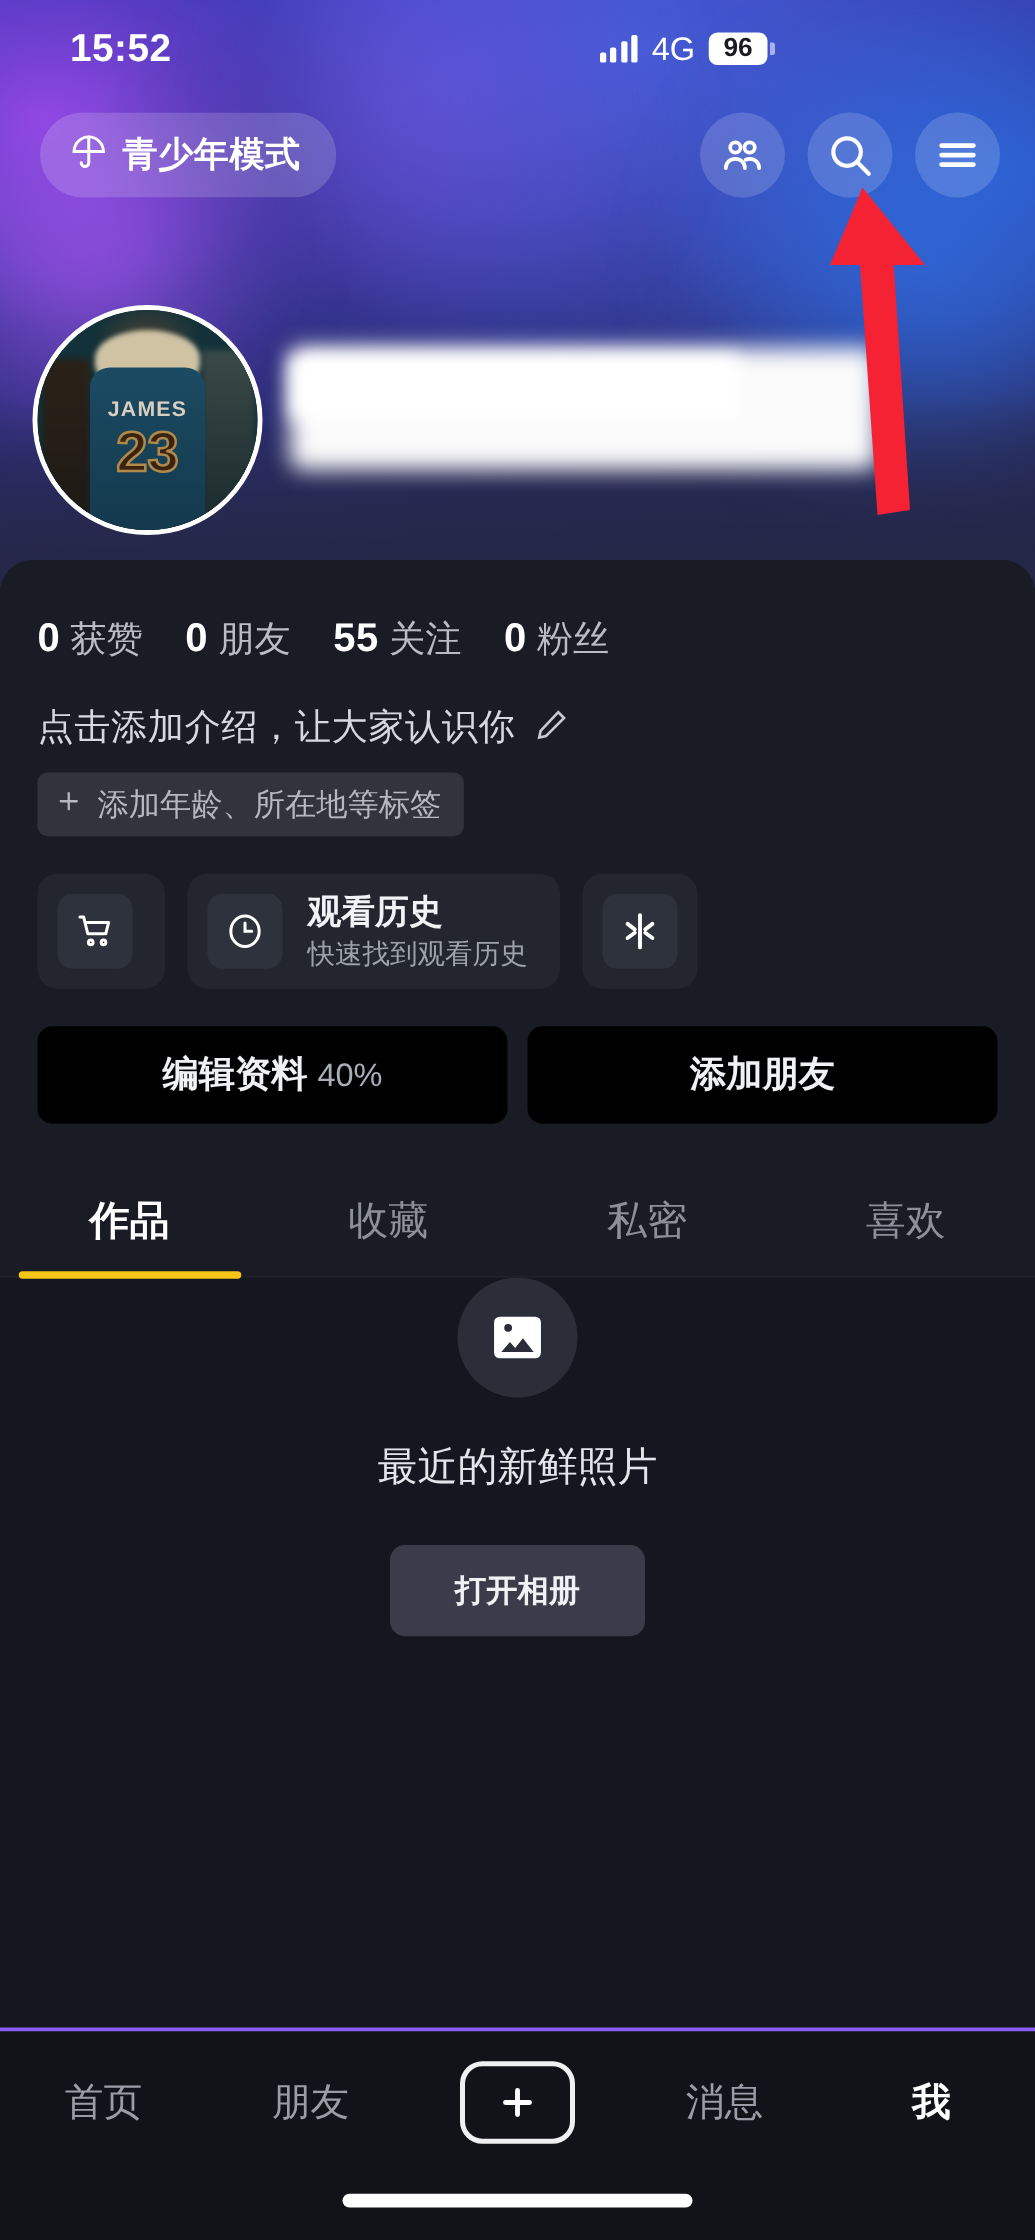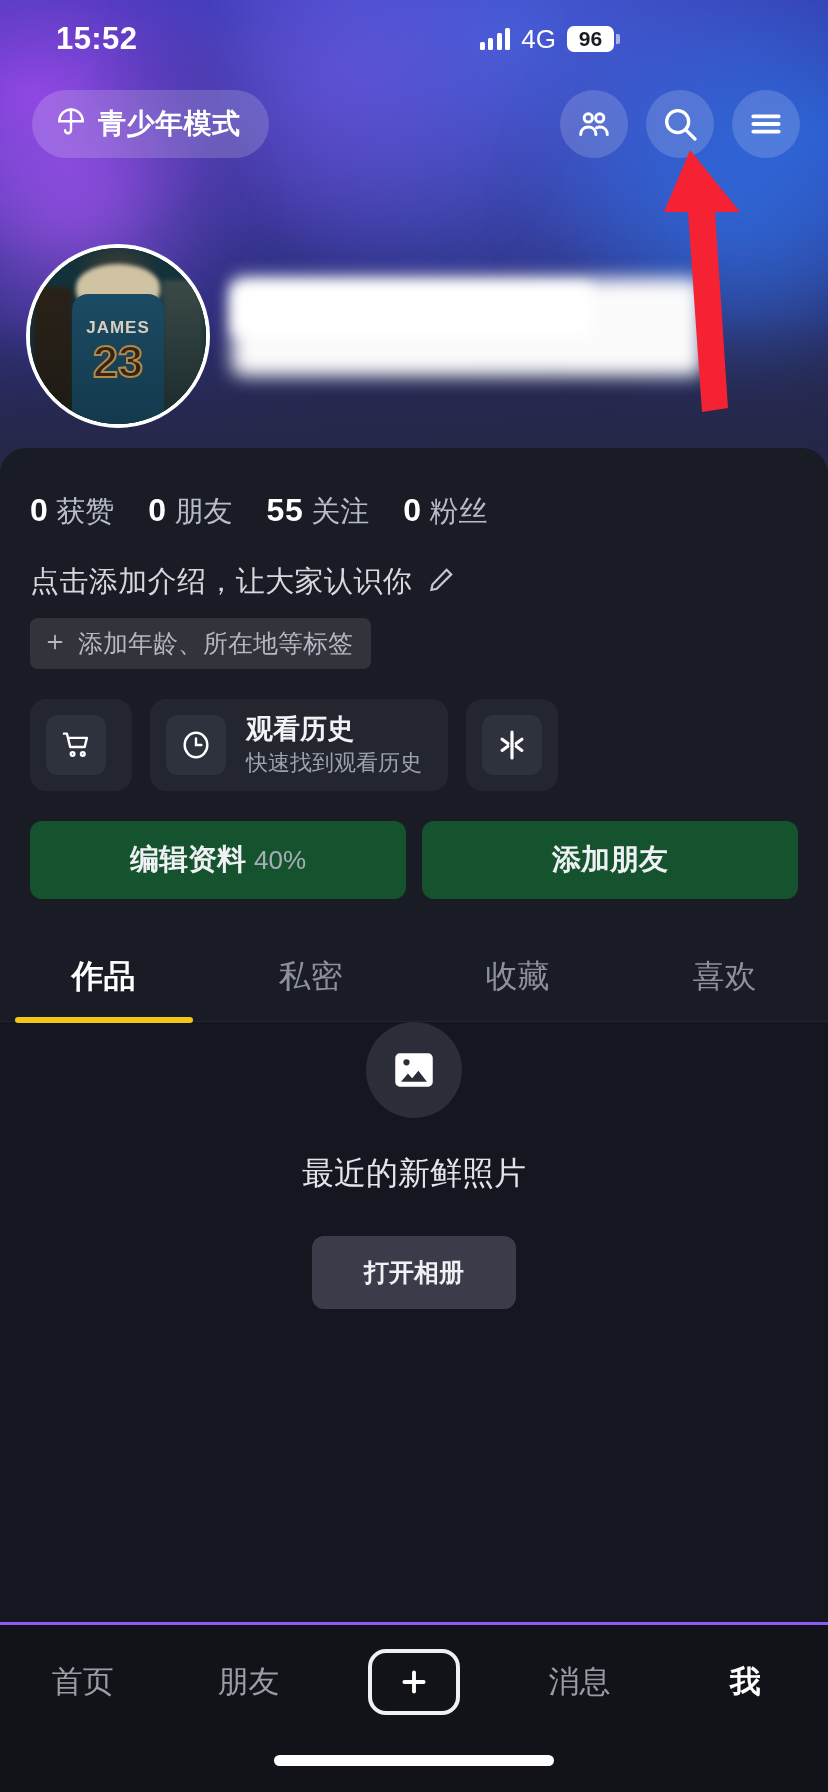--- a/index.html
+++ b/index.html
@@ -182,21 +182,21 @@
     width:60px;height:60px;border-radius:12px;background:#2e323d;
     display:flex;align-items:center;justify-content:center;flex:0 0 auto;
   }
   .sc-text .t1{ font-size:27px;font-weight:700;color:#f2f3f6;line-height:1.15; }
   .sc-text .t2{ font-size:22px;color:#9ea2ad;margin-top:6px;line-height:1.1; }
   .sc.narrow{ padding:16px; }
 
   
   .actions{ display:flex;gap:16px;padding:30px 30px 0 30px; }
   .act{
-    flex:1;height:78px;border-radius:12px;background:#14532d;
+    flex:1;height:78px;border-radius:12px;background:#000000;
     display:flex;align-items:center;justify-content:center;gap:8px;
   }
   .act .main{ font-size:29px;font-weight:600;color:#f0f1f4; }
   .act .pct{ font-size:26px;color:#a9adb8;font-weight:500; }
 
   
   .tabs{
     display:flex;margin-top:42px;position:relative;
     border-bottom:1px solid #22252e;
   }
@@ -412,24 +412,24 @@
     <div class="act">
       <span class="main">添加朋友</span>
     </div>
   </div>
 
   <div class="tabs">
     <div class="tab active">
       <span class="tl">作品</span>
     </div>
     <div class="tab">
+      <span class="tl">收藏</span>
+    </div>
+    <div class="tab">
       <span class="tl">私密</span>
-    </div>
-    <div class="tab">
-      <span class="tl">收藏</span>
     </div>
     <div class="tab">
       <span class="tl">喜欢</span>
     </div>
   </div>
 </div>
 
 <div class="empty">
   <div class="empty-circle">
     <svg width="50" height="50" viewBox="0 0 24 24" fill="#fff">

